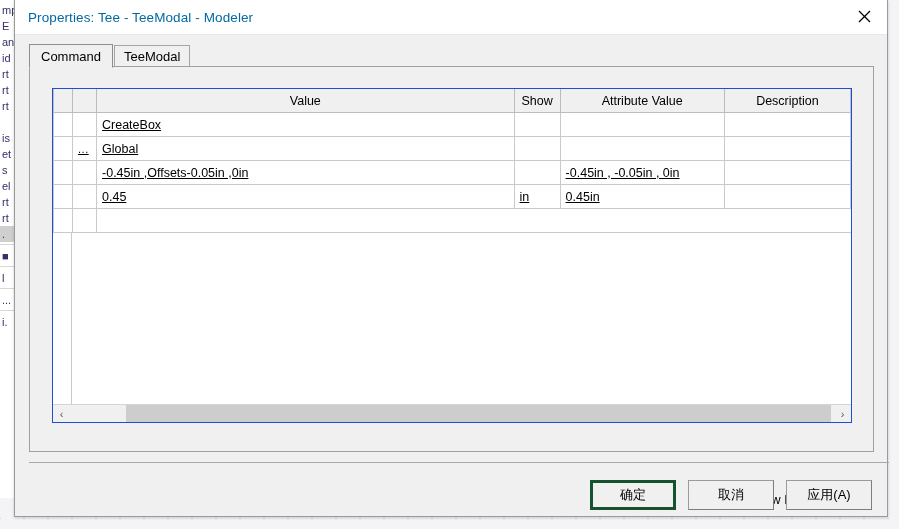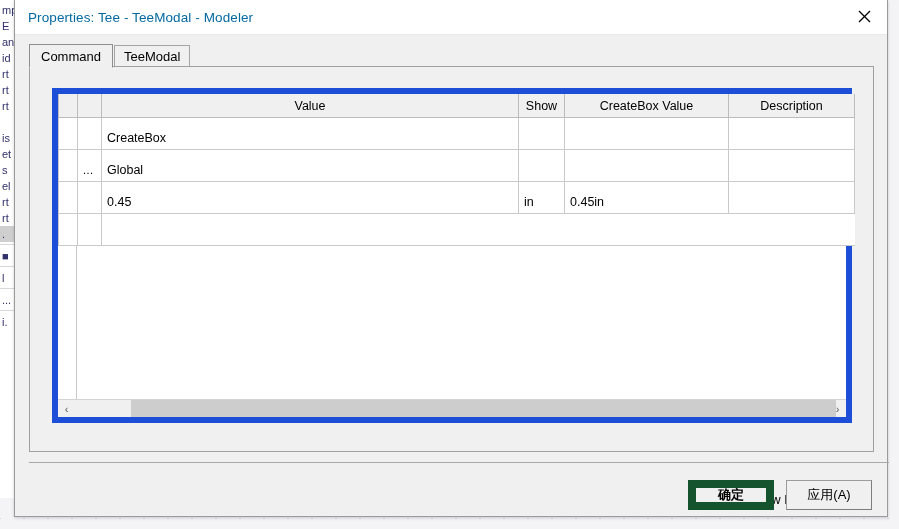--- a/index.html
+++ b/index.html
@@ -144,21 +144,21 @@
     box-sizing: border-box;
   }
 
   
   .grid-wrap {
     position: absolute;
     left: 22px; top: 21px;
     width: 800px;
     height: 335px;
     background: #ffffff;
-    border: 6px solid #1d4ed8;
+    border: 1px solid #1d4ed8;
     box-sizing: border-box;
     display: flex;
     flex-direction: column;
     justify-content: center;
   }
   table.grid {
     border-collapse: collapse;
     table-layout: fixed;
     width: 100%;
     font-size: 12.5px;
@@ -170,26 +170,27 @@
     height: 23px;
     font-weight: normal;
     font-size: 12.5px;
     text-align: center;
     color: #000;
     padding: 0;
   }
   table.grid td {
     border: 1px solid #c9c9c9;
     height: 23px;
-    padding: 8px 0 0 5px;
+    padding: 0 0 0 5px;
     vertical-align: middle;
     color: #000;
     background: #ffffff;
     overflow: hidden;
     white-space: nowrap;
+    text-decoration: underline;
   }
   td.rowhdr {
     background: #f0f0f0;
     border: 1px solid #bcbcbc;
     padding: 0;
   }
   td.spare {
     background: #ffffff;
     border-left: 1px solid #c9c9c9;
     border-right: 1px solid #c9c9c9;
@@ -295,22 +296,21 @@
     font-size: 13px;
     font-family: "Liberation Sans", sans-serif;
     color: #000;
     display: flex;
     align-items: center;
     justify-content: center;
     box-sizing: border-box;
     cursor: default;
   }
   .btn.default {
-    border: 8px solid #14532d;
-    font-weight: bold;
+    border: 3px solid #14532d;
   }
 </style>
 </head>
 <body>
 
 <div id="app-background">
   <div class="bg-mesh"></div>
   <div class="bg-mesh-bottom"></div>
   <div class="bg-tree">
     <div class="tw">mp</div>
@@ -367,39 +367,47 @@
           <col style="width:46px">
           <col style="width:164px">
           <col style="width:126px">
         </colgroup>
         <thead>
           <tr>
             <th></th>
             <th></th>
             <th>Value</th>
             <th>Show</th>
-            <th>CreateBox Value</th>
+            <th>Attribute Value</th>
             <th>Description</th>
           </tr>
         </thead>
         <tbody>
           <tr>
             <td class="rowhdr"></td>
             <td class="ellip"></td>
             <td>CreateBox</td>
             <td></td>
             <td></td>
             <td></td>
           </tr>
           <tr>
             <td class="rowhdr"></td>
             <td class="ellip">...</td>
             <td>Global</td>
             <td></td>
             <td></td>
+            <td></td>
+          </tr>
+          <tr>
+            <td class="rowhdr"></td>
+            <td class="ellip"></td>
+            <td>-0.45in ,Offsets-0.05in ,0in</td>
+            <td></td>
+            <td>-0.45in , -0.05in , 0in</td>
             <td></td>
           </tr>
           <tr>
             <td class="rowhdr"></td>
             <td class="ellip"></td>
             <td>0.45</td>
             <td>in</td>
             <td>0.45in</td>
             <td></td>
           </tr>
@@ -430,16 +438,17 @@
     <div class="show-hidden">
       <span class="chk"></span>
       <span>Show Hidden</span>
     </div>
   </div>
 
   <div class="footer-sep"></div>
 
   <div class="btn-row">
     <div class="btn default">确定</div>
+    <div class="btn">取消</div>
     <div class="btn">应用(A)</div>
   </div>
 
 </div>
 
 </body></html>

